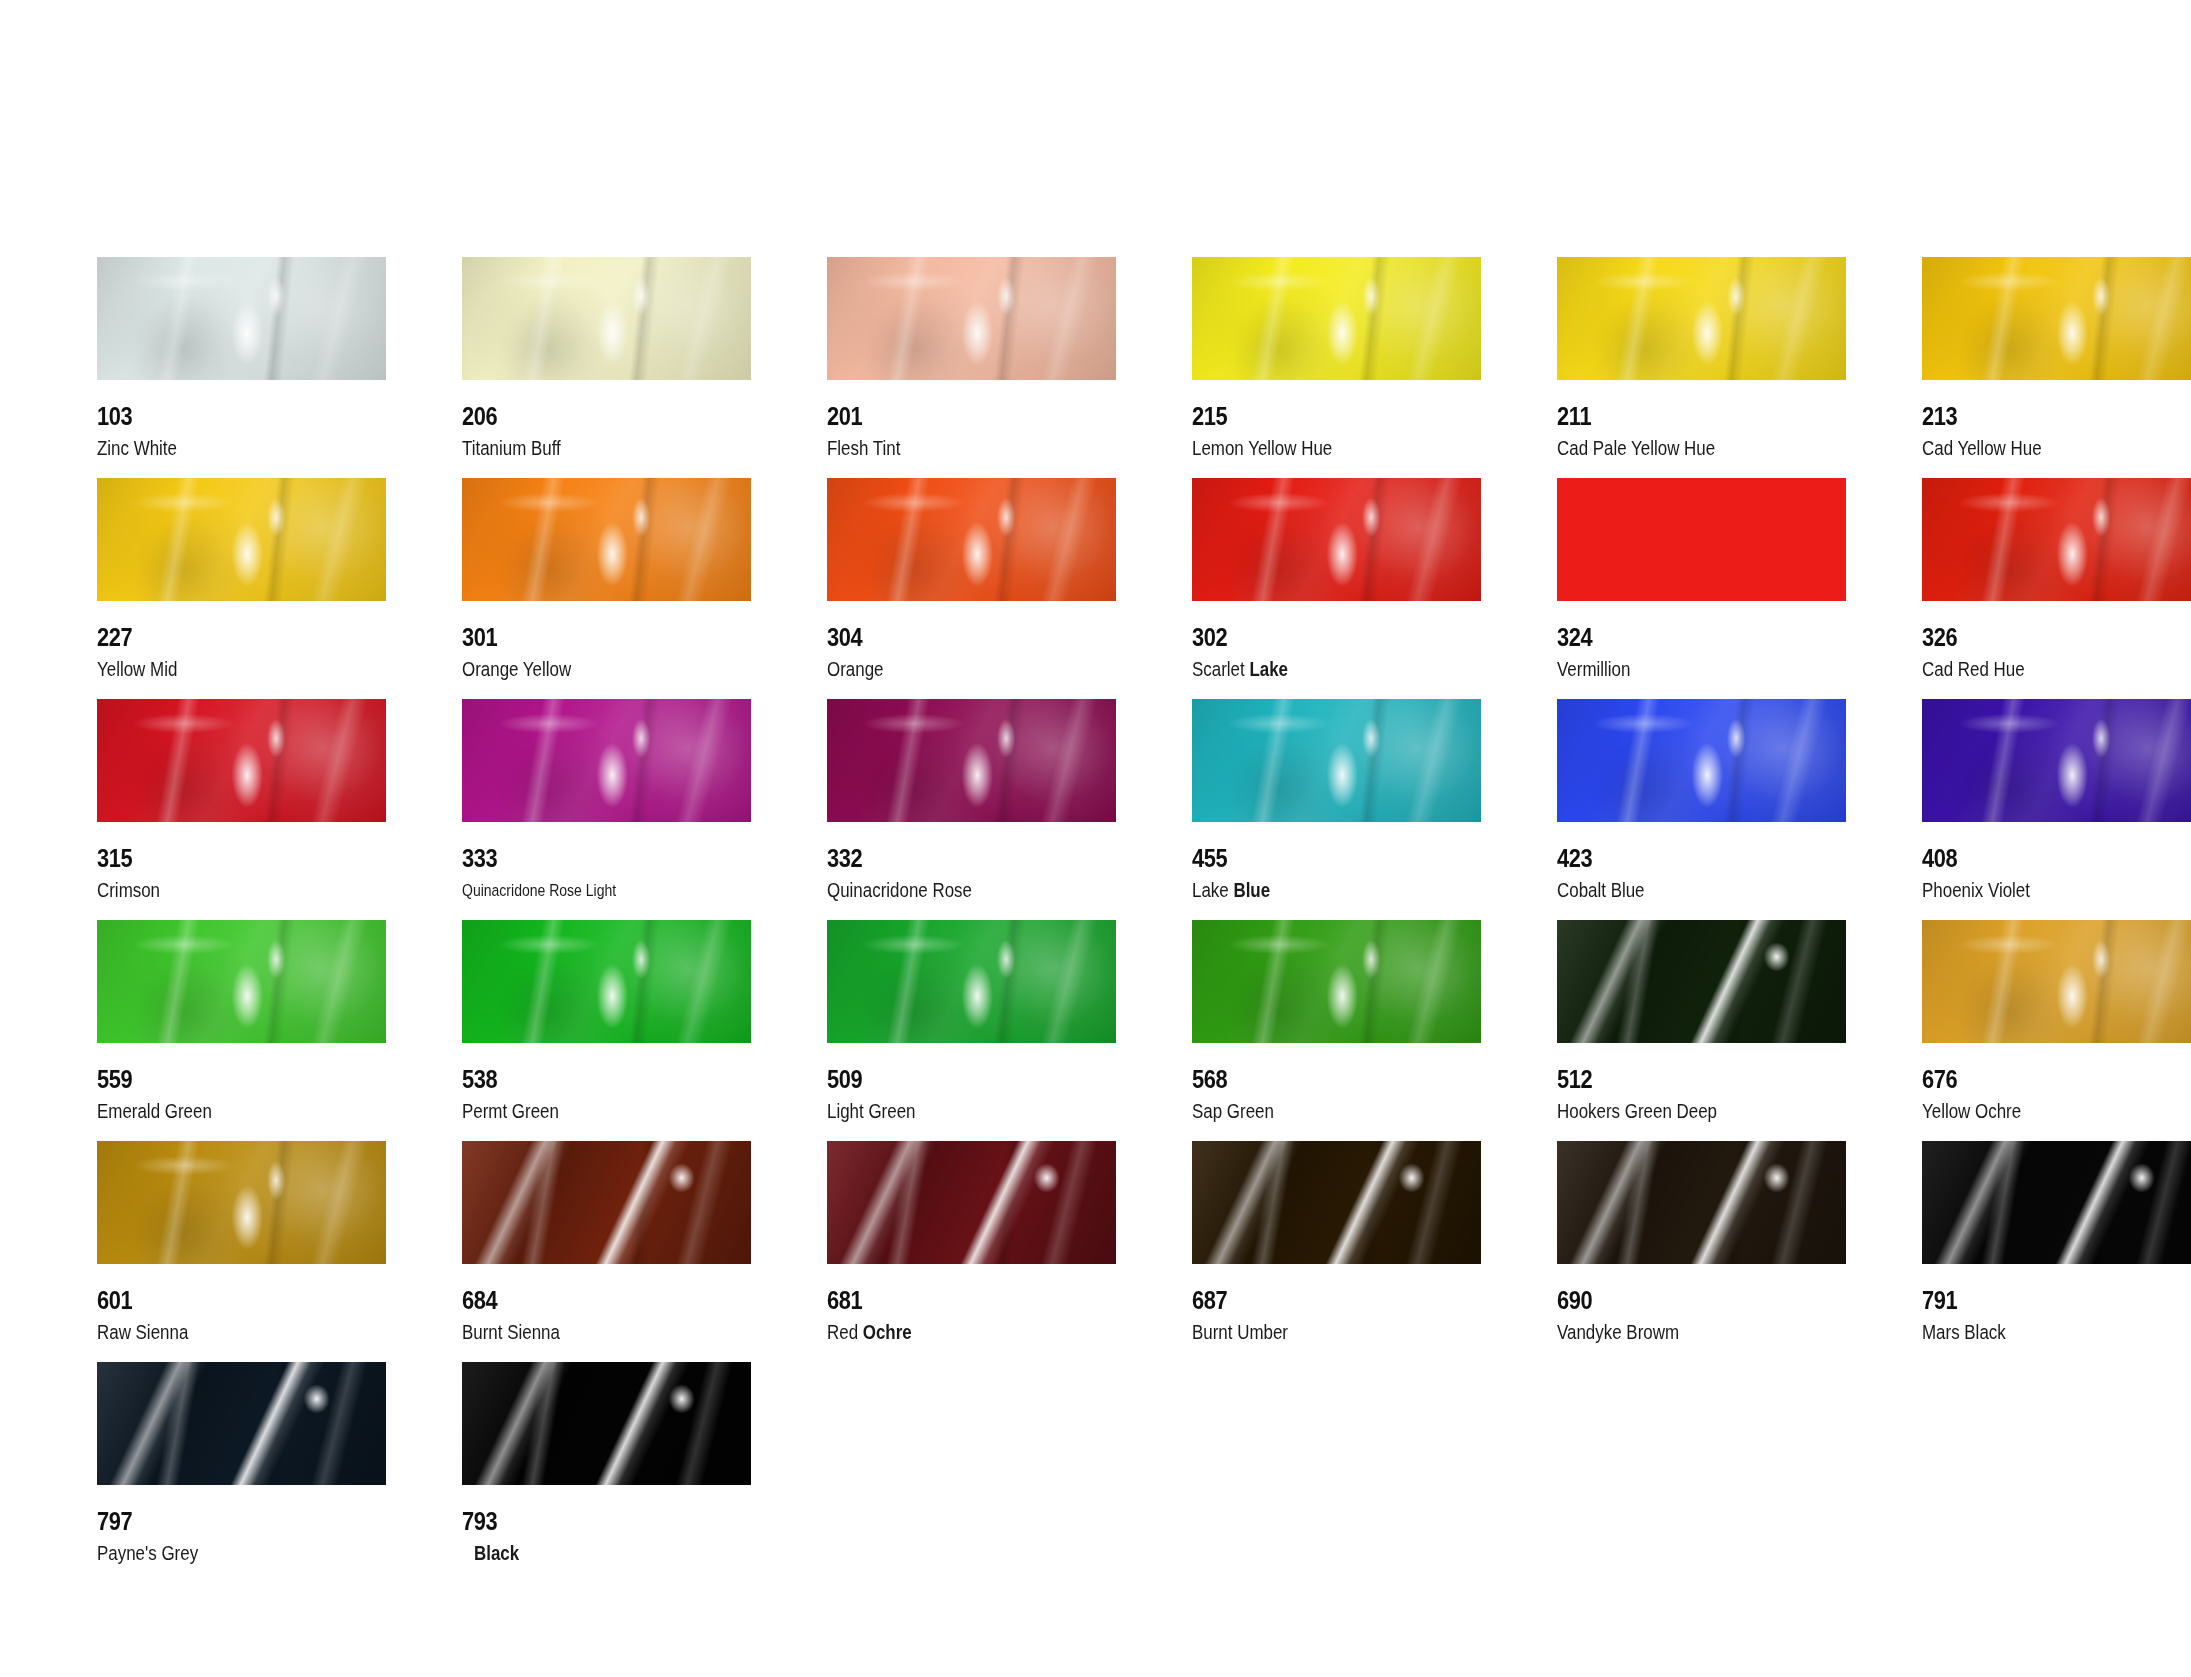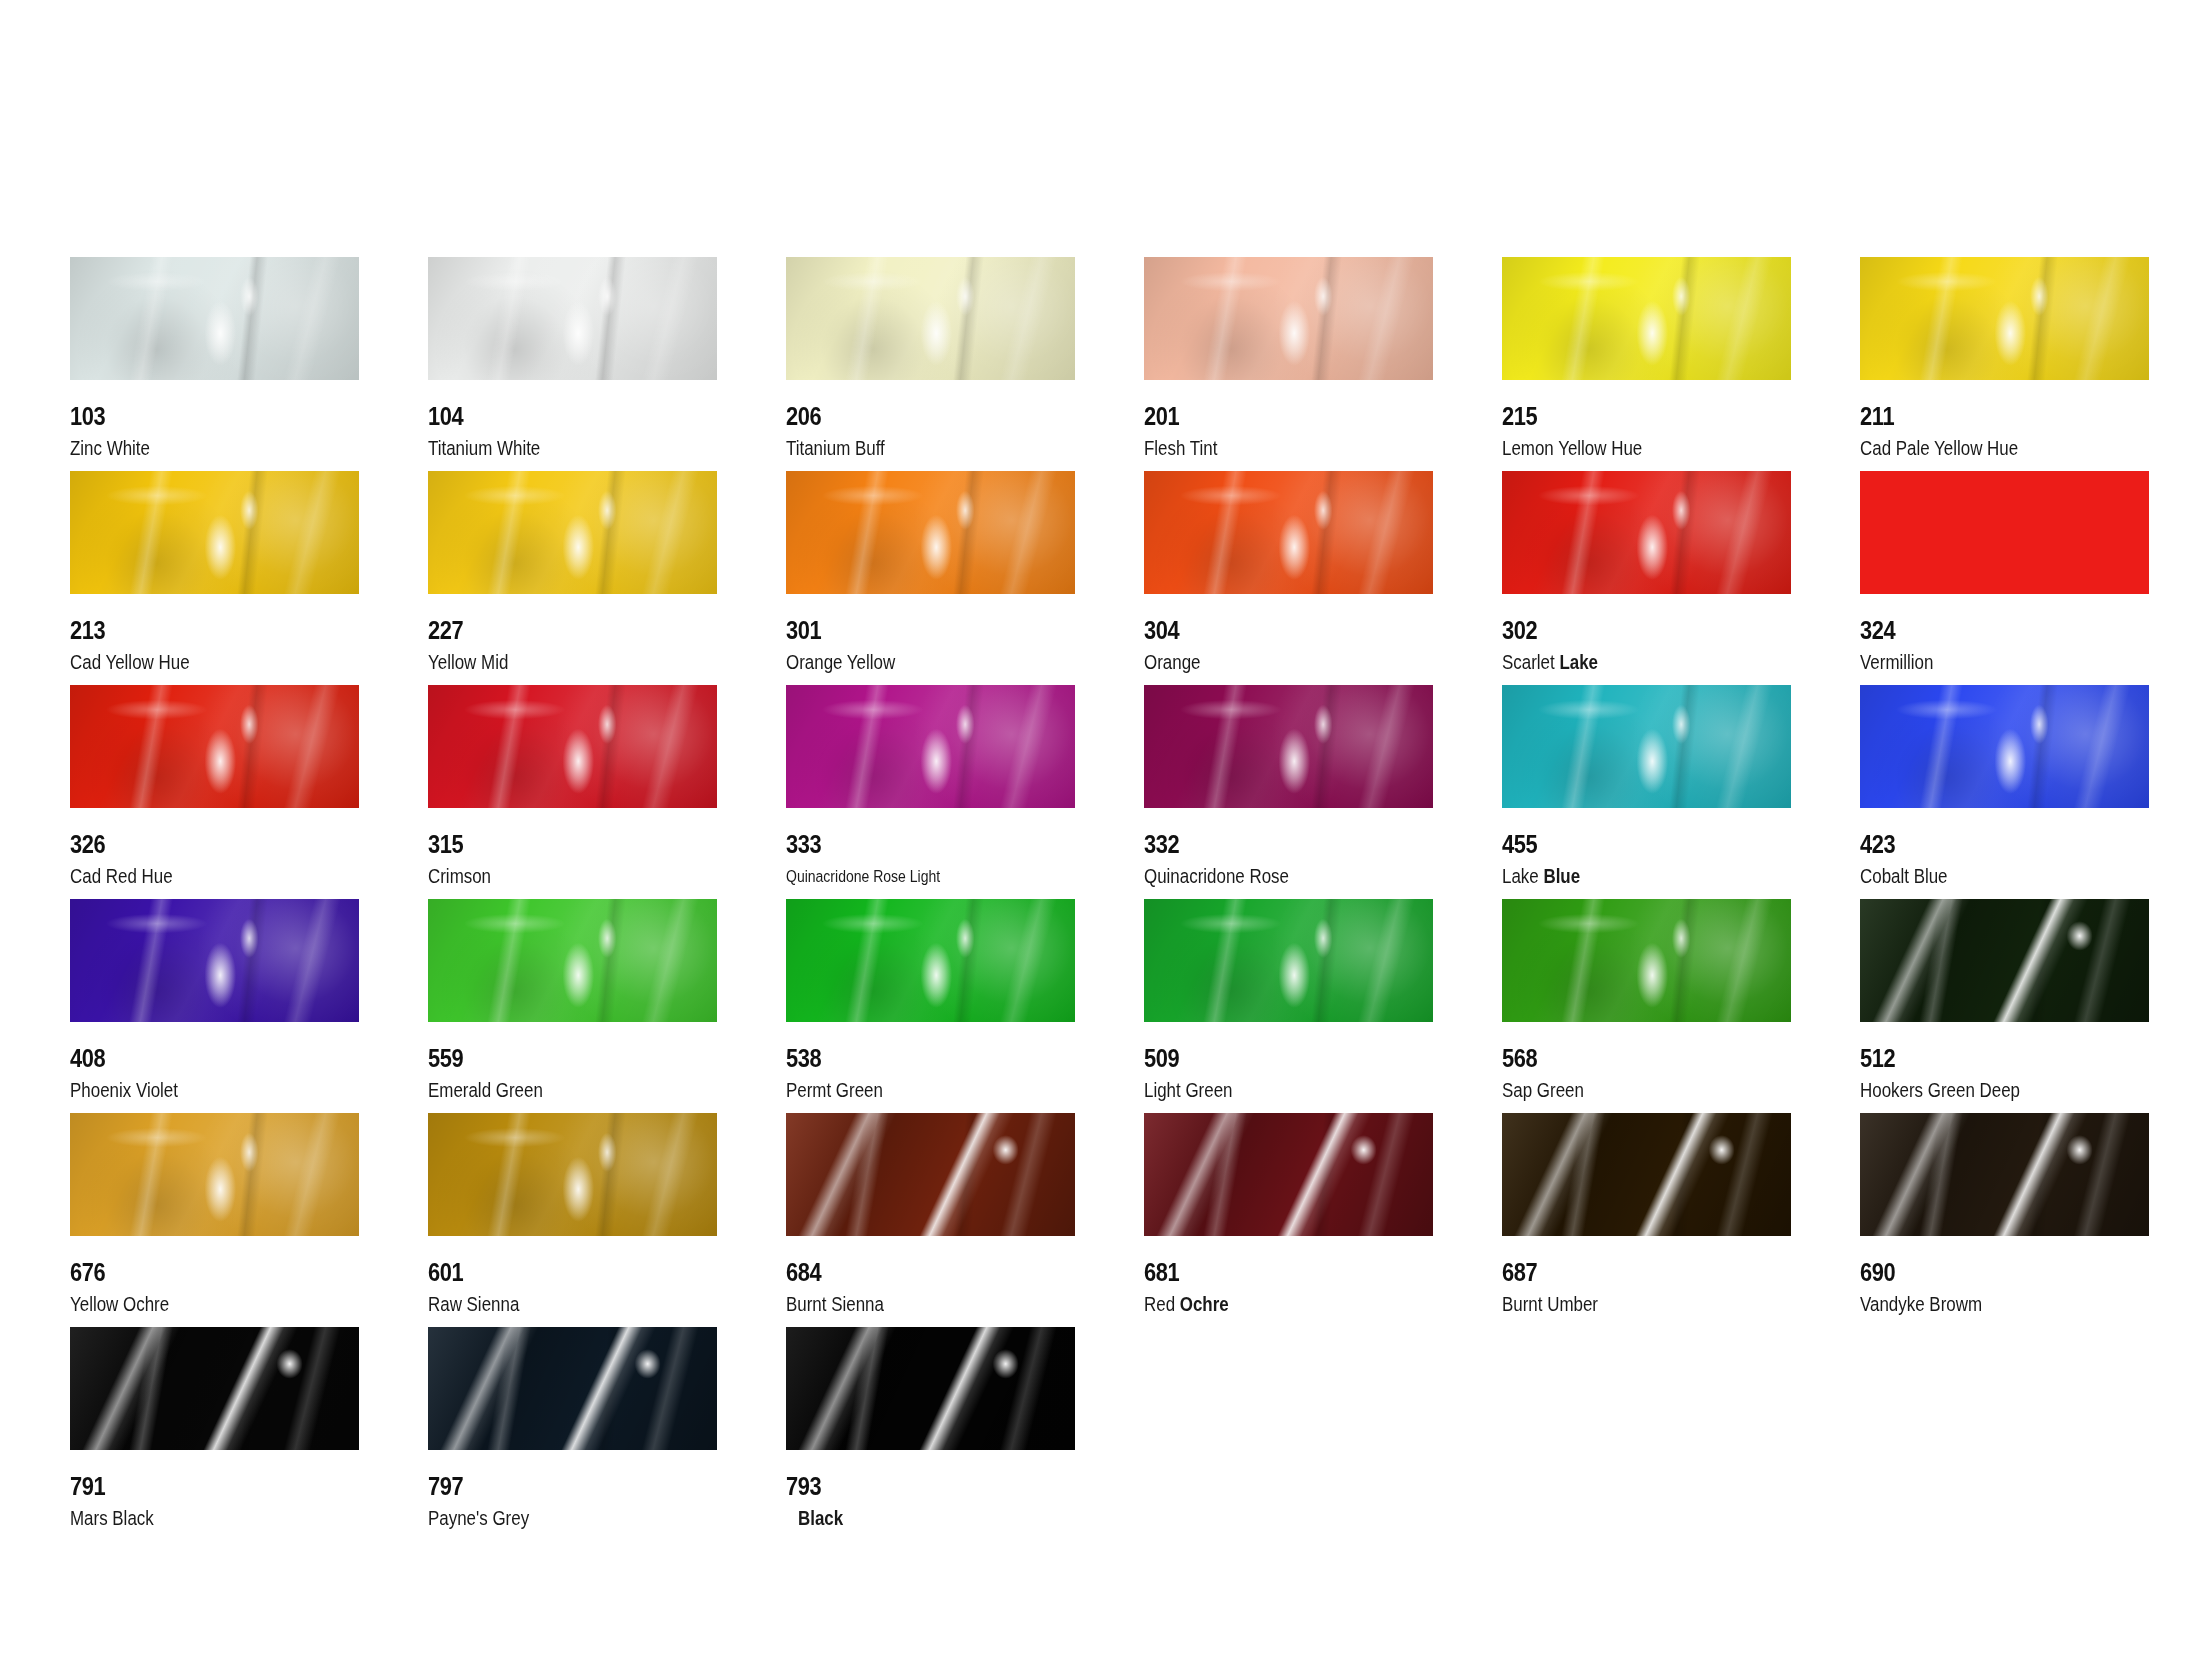--- a/index.html
+++ b/index.html
@@ -17,27 +17,28 @@
 
   #chart {
     position: absolute;
     left: 0; top: 0;
     width: 2192px;
     height: 1678px;
   }
 
   .grid {
     position: absolute;
-    left: 70px;
+    left: 97px;
     top: 257px;
     width: 2029px;
     display: grid;
     grid-template-columns: repeat(6, 358px);
     grid-column-gap: 0px;
     grid-row-gap: 0px;
+    gap: 7px;
   }
 
   .cell {
     width: 358px;
     height: 214px;
     position: relative;
   }
 
   .swatch {
     position: absolute;
@@ -137,30 +138,20 @@
           <div class="base" style="background: rgb(221, 231, 230);"></div>
           <div class="shade"></div>
           <div class="ridge"></div>
           <div class="hilite"></div>
         </div>
         <div class="code">103</div>
         <div class="pname">Zinc White</div>
       </div>
       <div class="cell">
         <div class="swatch">
-          <div class="base" style="background: rgb(236, 238, 237);"></div>
-          <div class="shade"></div>
-          <div class="ridge"></div>
-          <div class="hilite"></div>
-        </div>
-        <div class="code">104</div>
-        <div class="pname">Titanium White</div>
-      </div>
-      <div class="cell">
-        <div class="swatch">
           <div class="base" style="background: rgb(242, 241, 196);"></div>
           <div class="shade"></div>
           <div class="ridge"></div>
           <div class="hilite"></div>
         </div>
         <div class="code">206</div>
         <div class="pname">Titanium Buff</div>
       </div>
       <div class="cell">
         <div class="swatch">

